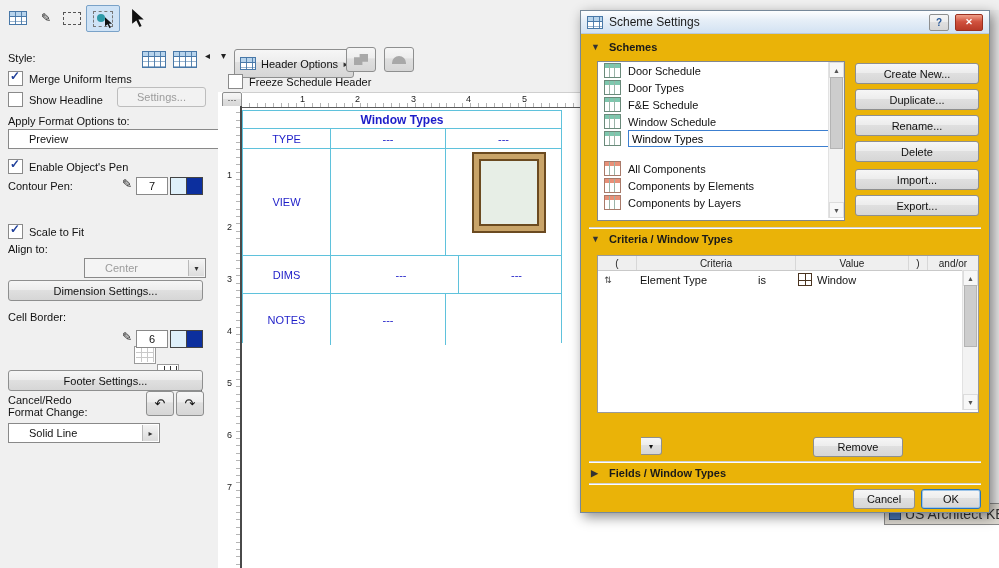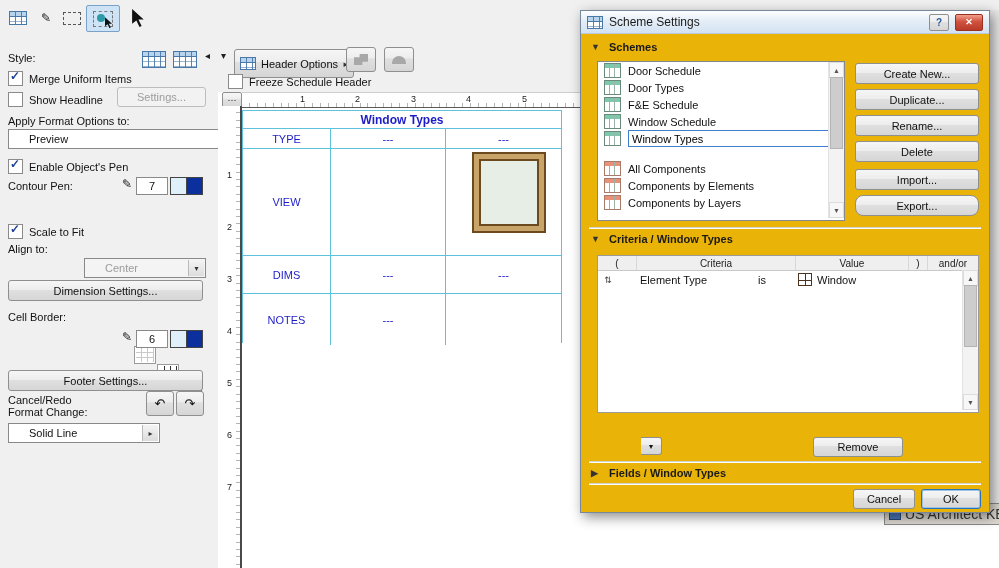--- a/index.html
+++ b/index.html
@@ -272,21 +272,21 @@
       <div class="critrow" style="height:19px;border-bottom:1px solid #5fc2dc;">
         <span class="ttext" style="width:87px;text-align:center;border-right:1px solid #5fc2dc;height:100%;display:flex;align-items:center;justify-content:center;">TYPE</span>
         <span class="ttext" style="width:114px;text-align:center;border-right:1px solid #5fc2dc;height:100%;display:flex;align-items:center;justify-content:center;">---</span>
         <span class="ttext" style="flex:1;text-align:center;height:100%;display:flex;align-items:center;justify-content:center;">---</span>
       </div>
       <div class="critrow" style="height:106px;border-bottom:1px solid #5fc2dc;">
         <span class="ttext" style="width:87px;text-align:center;border-right:1px solid #5fc2dc;height:100%;display:flex;align-items:center;justify-content:center;">VIEW</span>
         <span class="ttext" style="width:114px;border-right:1px solid #5fc2dc;height:100%;"></span>
         <span class="ttext" style="flex:1;height:100%;"></span>
       </div>
-      <div class="critrow" style="height:37px;border-bottom:1px solid #5fc2dc;">
+      <div class="critrow" style="height:37px;border-bottom:1px solid #5fc2dc;gap:13px;">
         <span class="ttext" style="width:87px;text-align:center;border-right:1px solid #5fc2dc;height:100%;display:flex;align-items:center;justify-content:center;">DIMS</span>
         <span class="ttext" style="width:114px;text-align:center;border-right:1px solid #5fc2dc;height:100%;display:flex;align-items:center;justify-content:center;">---</span>
         <span class="ttext" style="flex:1;text-align:center;height:100%;display:flex;align-items:center;justify-content:center;">---</span>
       </div>
       <div class="critrow" style="height:51px;">
         <span class="ttext" style="width:87px;text-align:center;border-right:1px solid #5fc2dc;height:100%;display:flex;align-items:center;justify-content:center;">NOTES</span>
         <span class="ttext" style="width:114px;text-align:center;border-right:1px solid #5fc2dc;height:100%;display:flex;align-items:center;justify-content:center;">---</span>
         <span class="ttext" style="flex:1;height:100%;"></span>
       </div>
     </div>
@@ -401,21 +401,21 @@
       </div>
     <div class="abs btn" style="left:274px;top:104px;width:122px;height:19px;">
         <span>Rename...</span>
       </div>
     <div class="abs btn" style="left:274px;top:130px;width:122px;height:19px;">
         <span>Delete</span>
       </div>
     <div class="abs btn" style="left:274px;top:158px;width:122px;height:19px;">
         <span>Import...</span>
       </div>
-    <div class="abs btn" style="left:274px;top:184px;width:122px;height:19px;border-radius:8px;">
+    <div class="abs btn" style="left:274px;top:184px;width:122px;height:19px;">
         <span>Export...</span>
       </div>
 
     <div class="abs hline" style="left:8px;top:216px;width:392px;"></div>
 
     <div class="sechead abs" style="left:10px;top:222px;">
       <span class="tri">▼</span>
       <span>Criteria / Window Types</span>
     </div>
 

